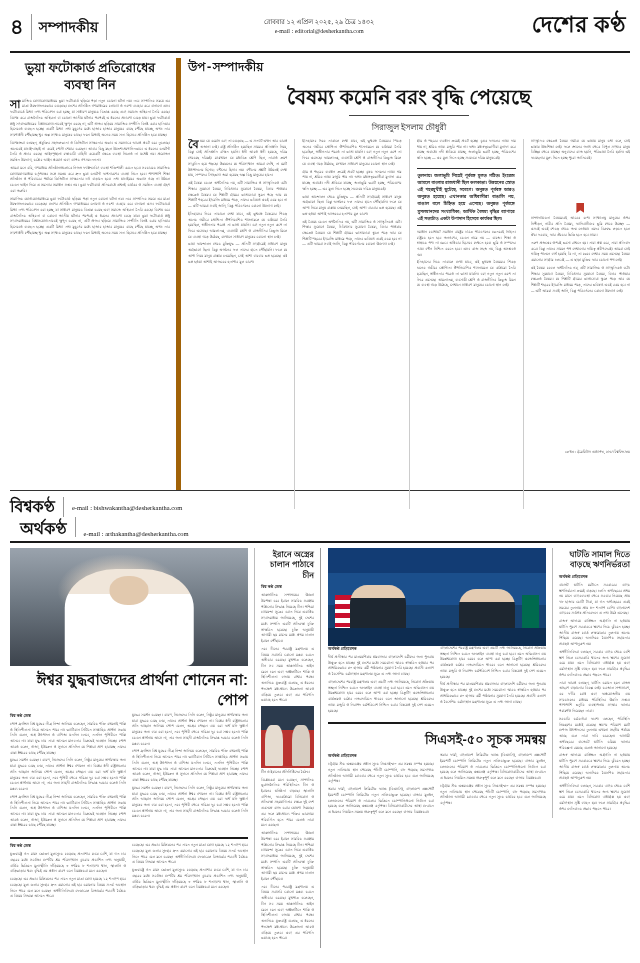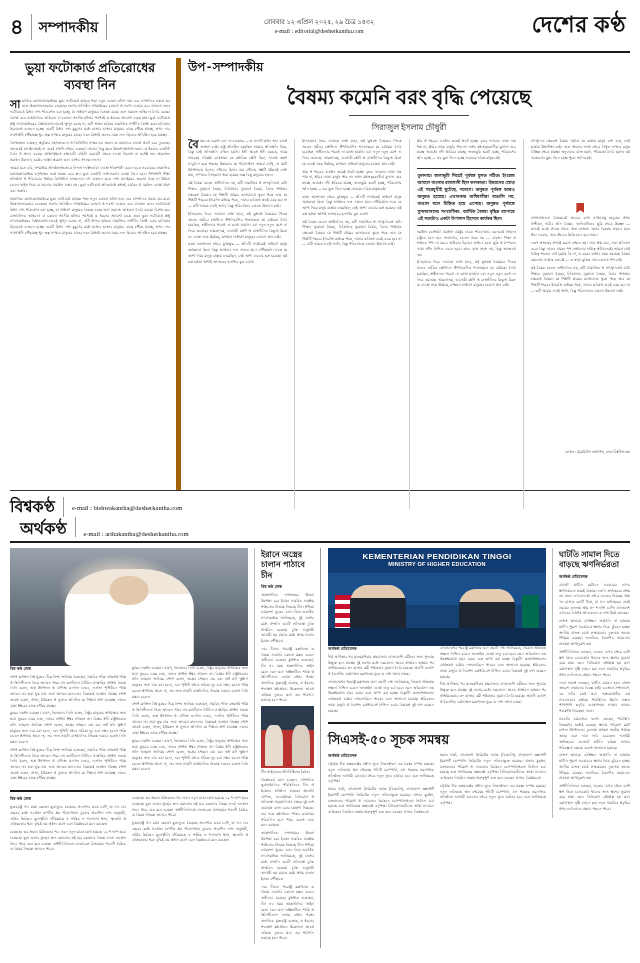--- a/index.html
+++ b/index.html
@@ -81,21 +81,21 @@
   .sec-email { font-size: 6.5px; }
   .sec-rule { height: 2px; background: #1a1a1a; margin-top: 4px; }
 
   
   .lower { display: flex; margin-top: 5px; height: 400px; }
   .lower-left { width: 310px; padding-right: 6px; }
   .mid-sep { width: 1px; background: #999; }
   .lower-right { flex: 1; padding-left: 7px; }
 
   .blk-head {
-    text-align: left; font-family: "Liberation Sans", sans-serif;
+    text-align: right; font-family: "Liberation Sans", sans-serif;
     font-weight: 700; font-size: 15px; line-height: 1.3; padding: 4px 0 4px;
   }
   .blk-head.sm { font-size: 13px; }
   .blk-head.xs { font-size: 8px; line-height: 1.3; padding: 2px 0 3px; }
   .reporter { font-family: "Liberation Sans", sans-serif; font-weight: 700; font-size: 4px; padding-bottom: 2px; }
 
   .two-col { display: flex; gap: 6px; }
   .two-col > div { flex: 1; }
 
   
@@ -246,20 +246,21 @@
 
     <div class="lower-left">
       <div style="display:flex;gap:6px;">
 
         <div style="width:238px;">
           <div class="photo pope-photo">
             <div class="pope-figure">
               <div class="pope-face"></div>
             </div>
           </div>
+          <div class="blk-head">ঈশ্বর যুদ্ধবাজদের প্রার্থনা শোনেন না: পোপ</div>
           <div class="two-col">
             <div>
               <div class="reporter">বিশ্ব কণ্ঠ ডেস্ক</div>
               <div class="bodytext">
                 <p>পোপ ফ্রান্সিস বিশ্ব যুদ্ধের তীব্র নিন্দা জানিয়ে বলেছেন, সামরিক শক্তি কখনোই শান্তি ও স্থিতিশীলতা নিয়ে আসতে পারে না। ভ্যাটিকান সিটিতে সাপ্তাহিক প্রার্থনা সভায় তিনি বলেন, অস্ত্র উৎপাদন ও বাণিজ্য যতদিন চলবে, ততদিন পৃথিবীতে শান্তি আসবে না। যারা যুদ্ধ চায় তারা আসলে মানবতার বিরুদ্ধেই অবস্থান নিচ্ছে। পোপ আরও বলেন, গাজা, ইউক্রেন ও সুদানে প্রতিদিন যে শিশুরা প্রাণ হারাচ্ছে তাদের কান্না ঈশ্বরের কাছে পৌঁছে যাচ্ছে।</p>
                 <p>যুদ্ধের সমর্থন করছেন। কারণ, নিজেদের তিনি বলেন, নিষ্ঠুর মানুষের স্বার্থরক্ষার জন্য যারা যুদ্ধকে বেছে নেয়, তাদের প্রার্থনা ঈশ্বর শোনেন না। বিশ্বের ধনী রাষ্ট্রগুলোর প্রতি আহ্বান জানিয়ে পোপ বলেন, অস্ত্রের পেছনে ব্যয় করা অর্থ যদি ক্ষুধার্ত মানুষের জন্য ব্যয় করা হতো, তবে পৃথিবী থেকে দারিদ্র্য দূর করা সম্ভব হতো। শান্তি কেবল প্রার্থনায় আসে না, তার জন্য সাহসী রাজনৈতিক সিদ্ধান্ত দরকার বলেও তিনি মন্তব্য করেন।</p>
                 <p>পোপ ফ্রান্সিস বিশ্ব যুদ্ধের তীব্র নিন্দা জানিয়ে বলেছেন, সামরিক শক্তি কখনোই শান্তি ও স্থিতিশীলতা নিয়ে আসতে পারে না। ভ্যাটিকান সিটিতে সাপ্তাহিক প্রার্থনা সভায় তিনি বলেন, অস্ত্র উৎপাদন ও বাণিজ্য যতদিন চলবে, ততদিন পৃথিবীতে শান্তি আসবে না। যারা যুদ্ধ চায় তারা আসলে মানবতার বিরুদ্ধেই অবস্থান নিচ্ছে। পোপ আরও বলেন, গাজা, ইউক্রেন ও সুদানে প্রতিদিন যে শিশুরা প্রাণ হারাচ্ছে তাদের কান্না ঈশ্বরের কাছে পৌঁছে যাচ্ছে।</p>
               </div>
             </div>
             <div>
@@ -315,24 +316,20 @@
       </div>
     </div>
 
     <div class="mid-sep"></div>
 
     <div class="lower-right">
       <div style="display:flex;gap:6px;">
 
         <div style="width:218px;">
           <div class="photo malay-photo">
-            <div class="malay-banner">
-              <div>KEMENTERIAN PENDIDIKAN TINGGI</div>
-              <div class="sub">MINISTRY OF HIGHER EDUCATION</div>
-            </div>
             <div class="flag-my"></div>
             <div class="flag-bd"></div>
             <div class="p1"></div>
             <div class="p2"></div>
             <div class="desk"></div>
           </div>
           <div class="two-col">
             <div>
               <div class="reporter">অর্থকণ্ঠ প্রতিবেদক</div>
               <div class="bodytext">

